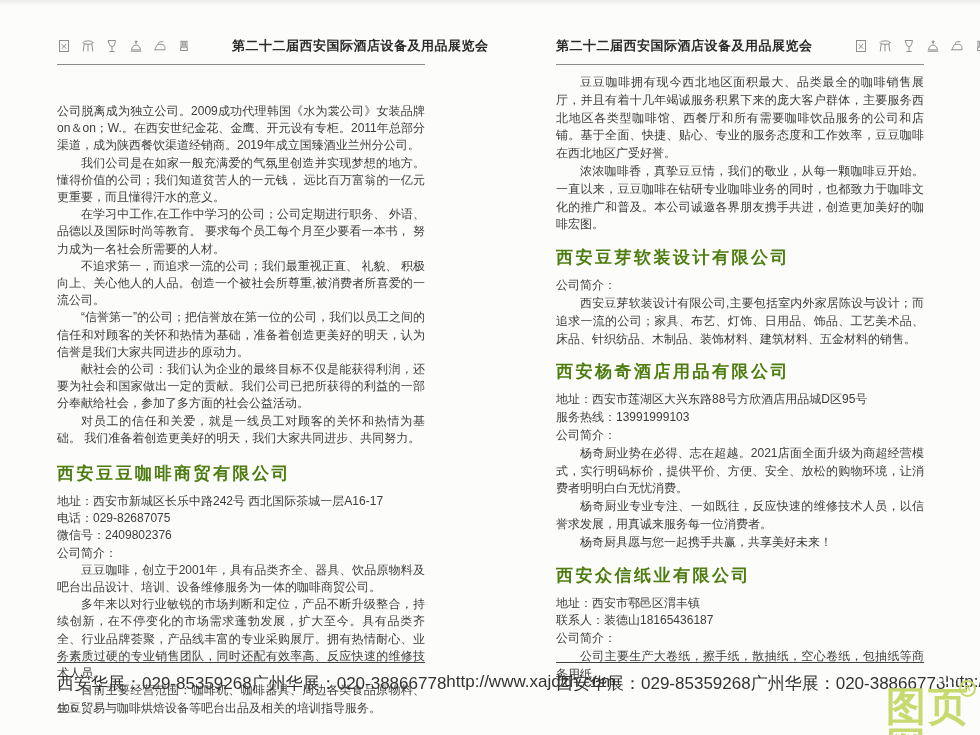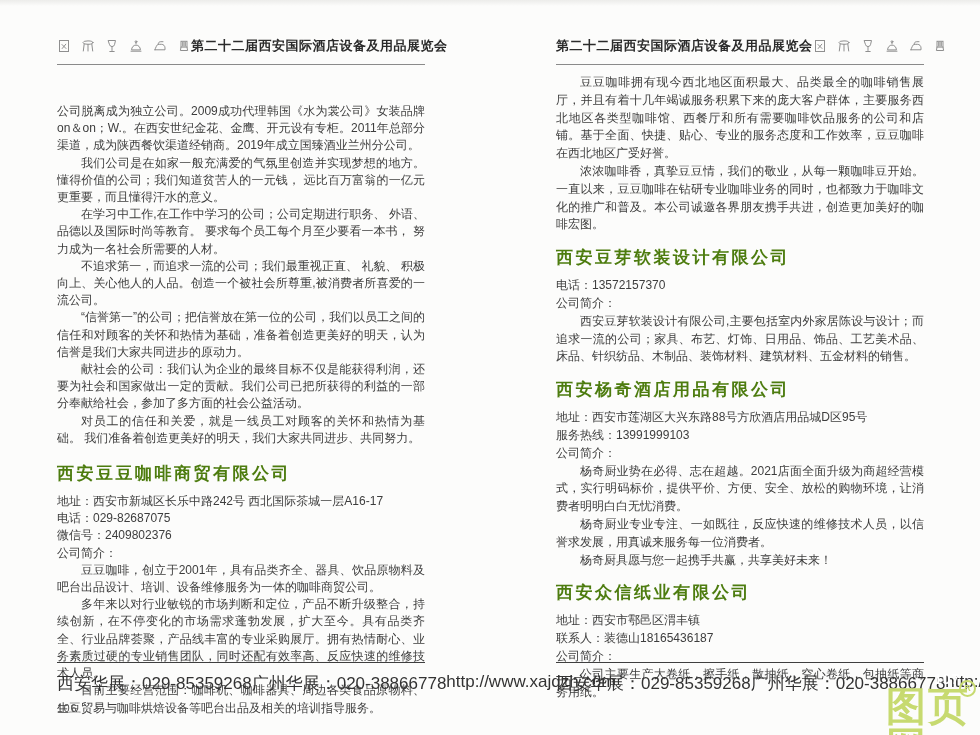--- a/index.html
+++ b/index.html
@@ -7,21 +7,21 @@
     position:relative;width:980px;height:735px;background:#fcfcfb;overflow:hidden;
     font-family:"Liberation Sans","DejaVu Sans",sans-serif;color:#3d3d3d;
   }
   .sheet::before{content:"";position:absolute;left:0;top:0;right:0;height:6px;
     background:linear-gradient(#ececea,transparent);pointer-events:none;}
   .page{position:absolute;top:0;height:735px;}
   .page-left{left:57px;width:368px;}
   .page-right{left:556px;width:368px;}
 
   .page-header{position:absolute;top:36px;left:0;right:0;}
-  .header-row{display:flex;align-items:center;justify-content:flex-start;height:20px;}
+  .header-row{display:flex;align-items:center;justify-content:flex-start;height:20px;gap:41px;}
   .header-title{font-size:13px;font-weight:bold;color:#2b2b2b;letter-spacing:0.5px;white-space:nowrap;}
   .icon-strip{display:flex;align-items:center;gap:10px;}
   .icon-strip svg{display:block;}
   .header-rule{border:none;border-top:1px solid #8a8a8a;margin:8px 0 0 0;}
 
   .page-body{position:absolute;top:74px;left:0;right:0;text-align:justify;}
   .page-left .page-body{font-size:12px;line-height:17.2px;margin-top:29px;}
   .page-right .page-body{font-size:12px;line-height:17.8px;}
   .page-body p{margin:0;}
   p.indent{text-indent:2em;}
@@ -182,21 +182,20 @@
         </div>
       </div>
       <hr class="header-rule">
     </div>
 
     <div class="page-body">
       <p class="indent">豆豆咖啡拥有现今西北地区面积最大、品类最全的咖啡销售展厅，并且有着十几年竭诚服务积累下来的庞大客户群体，主要服务西北地区各类型咖啡馆、西餐厅和所有需要咖啡饮品服务的公司和店铺。基于全面、快捷、贴心、专业的服务态度和工作效率，豆豆咖啡在西北地区广受好誉。</p>
       <p class="indent">浓浓咖啡香，真挚豆豆情，我们的敬业，从每一颗咖啡豆开始。一直以来，豆豆咖啡在钻研专业咖啡业务的同时，也都致力于咖啡文化的推广和普及。本公司诚邀各界朋友携手共进，创造更加美好的咖啡宏图。</p>
 
       <h3 class="company-heading">西安豆芽软装设计有限公司</h3>
-      <p>电话：13572157370</p>
       <p>公司简介：</p>
       <p class="indent">西安豆芽软装设计有限公司,主要包括室内外家居陈设与设计；而追求一流的公司；家具、布艺、灯饰、日用品、饰品、工艺美术品、床品、针织纺品、木制品、装饰材料、建筑材料、五金材料的销售。</p>
 
       <h3 class="company-heading">西安杨奇酒店用品有限公司</h3>
       <p>地址：西安市莲湖区大兴东路88号方欣酒店用品城D区95号</p>
       <p>服务热线：13991999103</p>
       <p>公司简介：</p>
       <p class="indent">杨奇厨业势在必得、志在超越。2021店面全面升级为商超经营模式，实行明码标价，提供平价、方便、安全、放松的购物环境，让消费者明明白白无忧消费。</p>
       <p class="indent">杨奇厨业专业专注、一如既往，反应快速的维修技术人员，以信誉求发展，用真诚来服务每一位消费者。</p>
       <p class="indent">杨奇厨具愿与您一起携手共赢，共享美好未来！</p>

